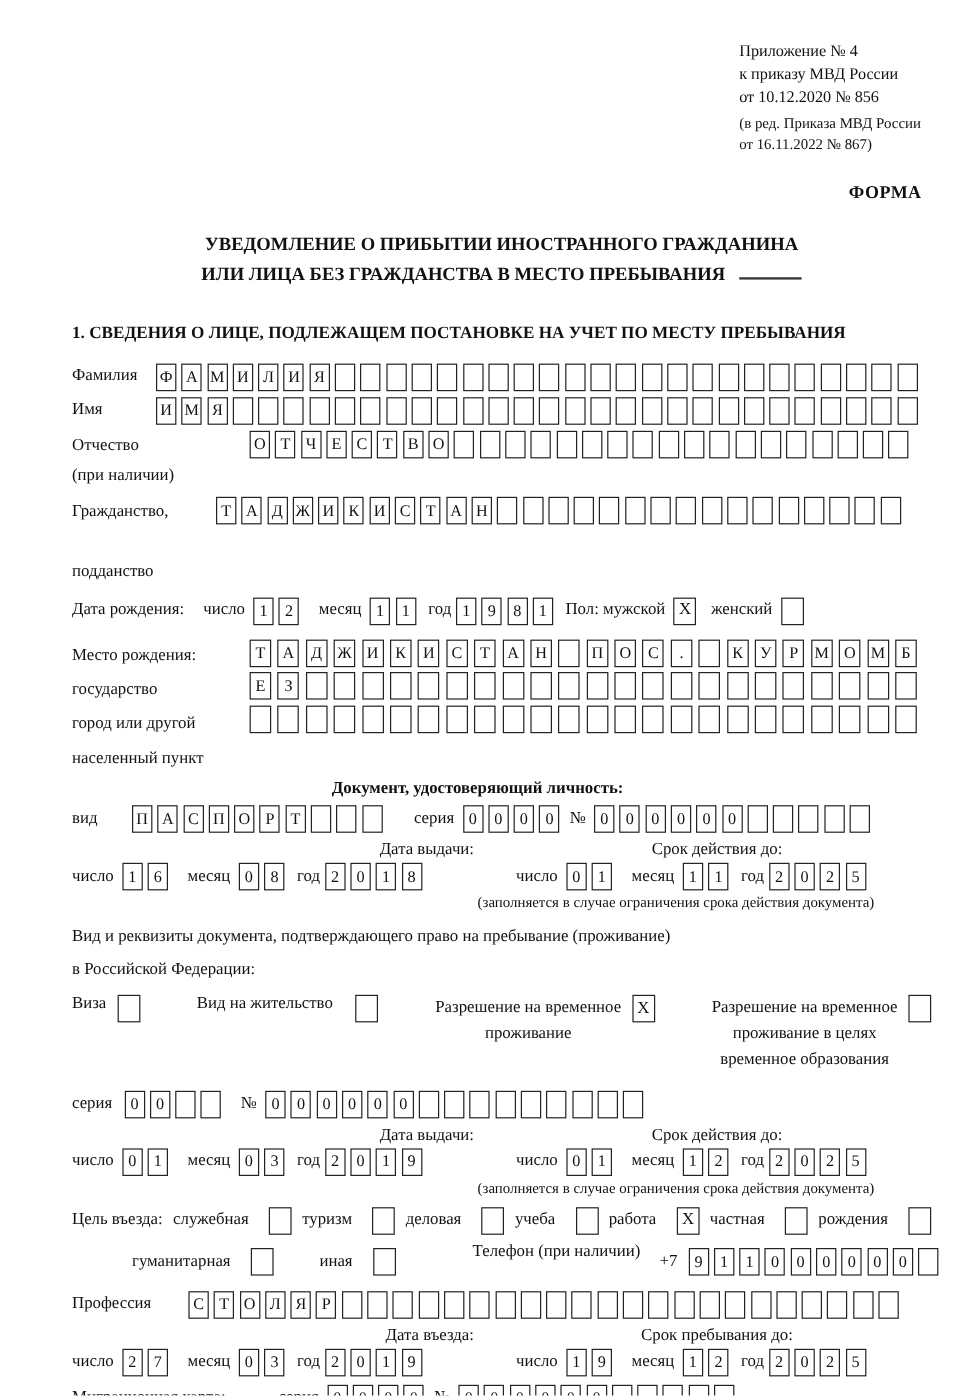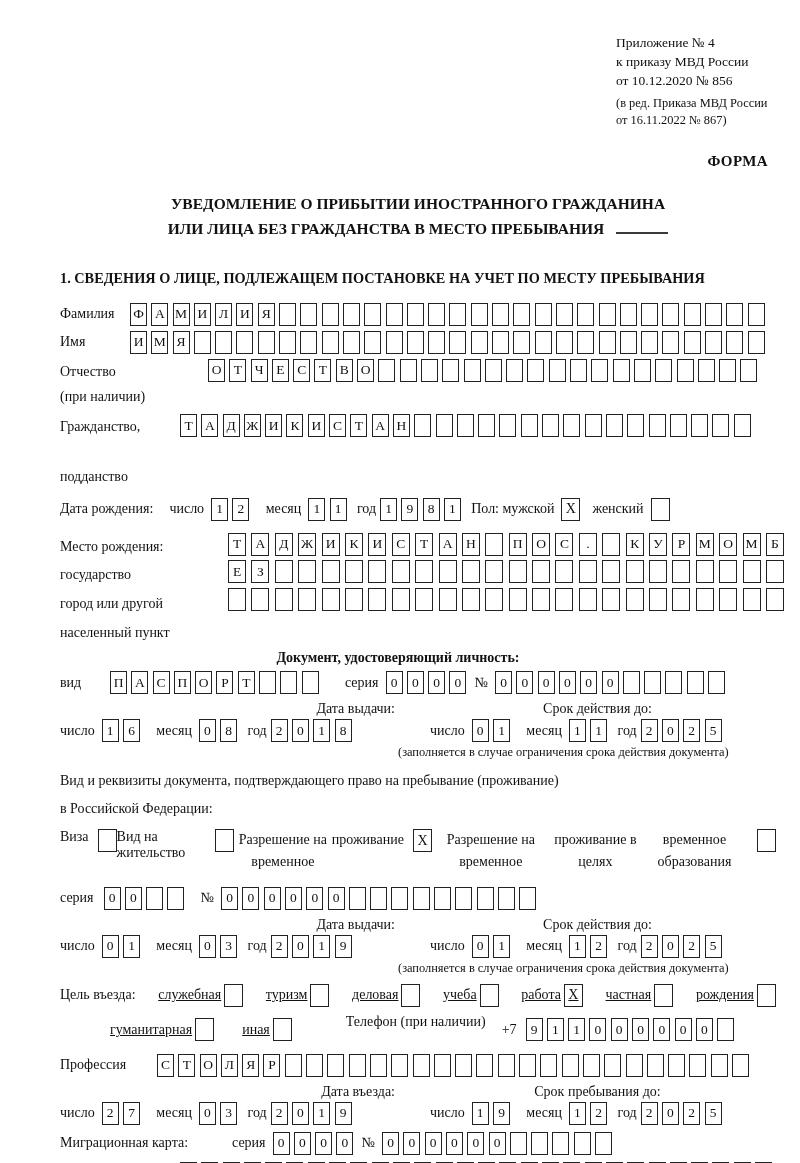--- a/index.html
+++ b/index.html
@@ -54,26 +54,26 @@
   .pairrow { display: flex; align-items: center; font-size: 14px; }
   .pgroup { display: flex; align-items: center; width: 335px; flex: none; }
   .pgroup.second { margin-left: 35px; }
   .pgroup .dlbl:first-child { margin-left: 0; }
   .fnote { font-size: 12.4px; margin-left: 338px; margin-top: 3px; margin-bottom: 7px; }
 
   .intro { font-size: 14px; line-height: 2.0; margin-top: 6px; }
 
   .permits { display: flex; align-items: flex-start; justify-content: space-between; margin: 6px 0 14px 0; font-size: 14px; }
   .pitem { display: flex; align-items: flex-start; gap: 9px; }
-  .plines { display: flex; flex-direction: row; text-align: center; line-height: 1.55; }
+  .plines { display: flex; flex-direction: column; text-align: center; line-height: 1.55; }
 
   .purpose { justify-content: space-between; margin-top: 8px; }
-  .opt { display: inline-flex; align-items: center; gap: 3px; text-decoration: underline; }
+  .opt { display: inline-flex; align-items: center; gap: 17px; }
   .purpose2 { margin-left: 50px; margin-top: 7px; }
-  .purpose2 .opt { margin-right: 28px; }
+  .purpose2 .opt { margin-right: 38px; }
   .phone-label { margin: 0 16px 16px 26px; flex: none; }
   .phone-prefix { margin-right: 9px; flex: none; }
 
   .reps { display: flex; align-items: flex-start; margin-top: 7px; font-size: 14px; }
   .reps .lblcol { width: 120px; line-height: 1.66; }
   .repcol { display: flex; flex-direction: column; }
   .repcol .cells { margin-bottom: 5px; }
 </style>
 </head>
 <body>
@@ -260,21 +260,21 @@
         <span class="cell">9</span>
         <span class="cell">8</span>
         <span class="cell">1</span>
       </span>
     <span class="dlbl" style="margin-left:6px;">Пол: мужской</span>
     <span class="chk">X</span>
     <span class="dlbl">женский</span>
     <span class="chk"></span>
   </div>
 
-  <div class="row top" style="margin-top:12px;margin-bottom:2px;gap:20px;">
+  <div class="row top" style="margin-top:12px;margin-bottom:2px;">
     <span class="lblcol lw148" style="line-height:2.05;">
       <span>Место рождения:</span>
       <span>государство</span>
       <span>город или другой</span>
       <span>населенный пункт</span>
     </span>
     <span class="colstack">
       <span class="cells wide">
           <span class="cell">Т</span>
           <span class="cell">А</span>

